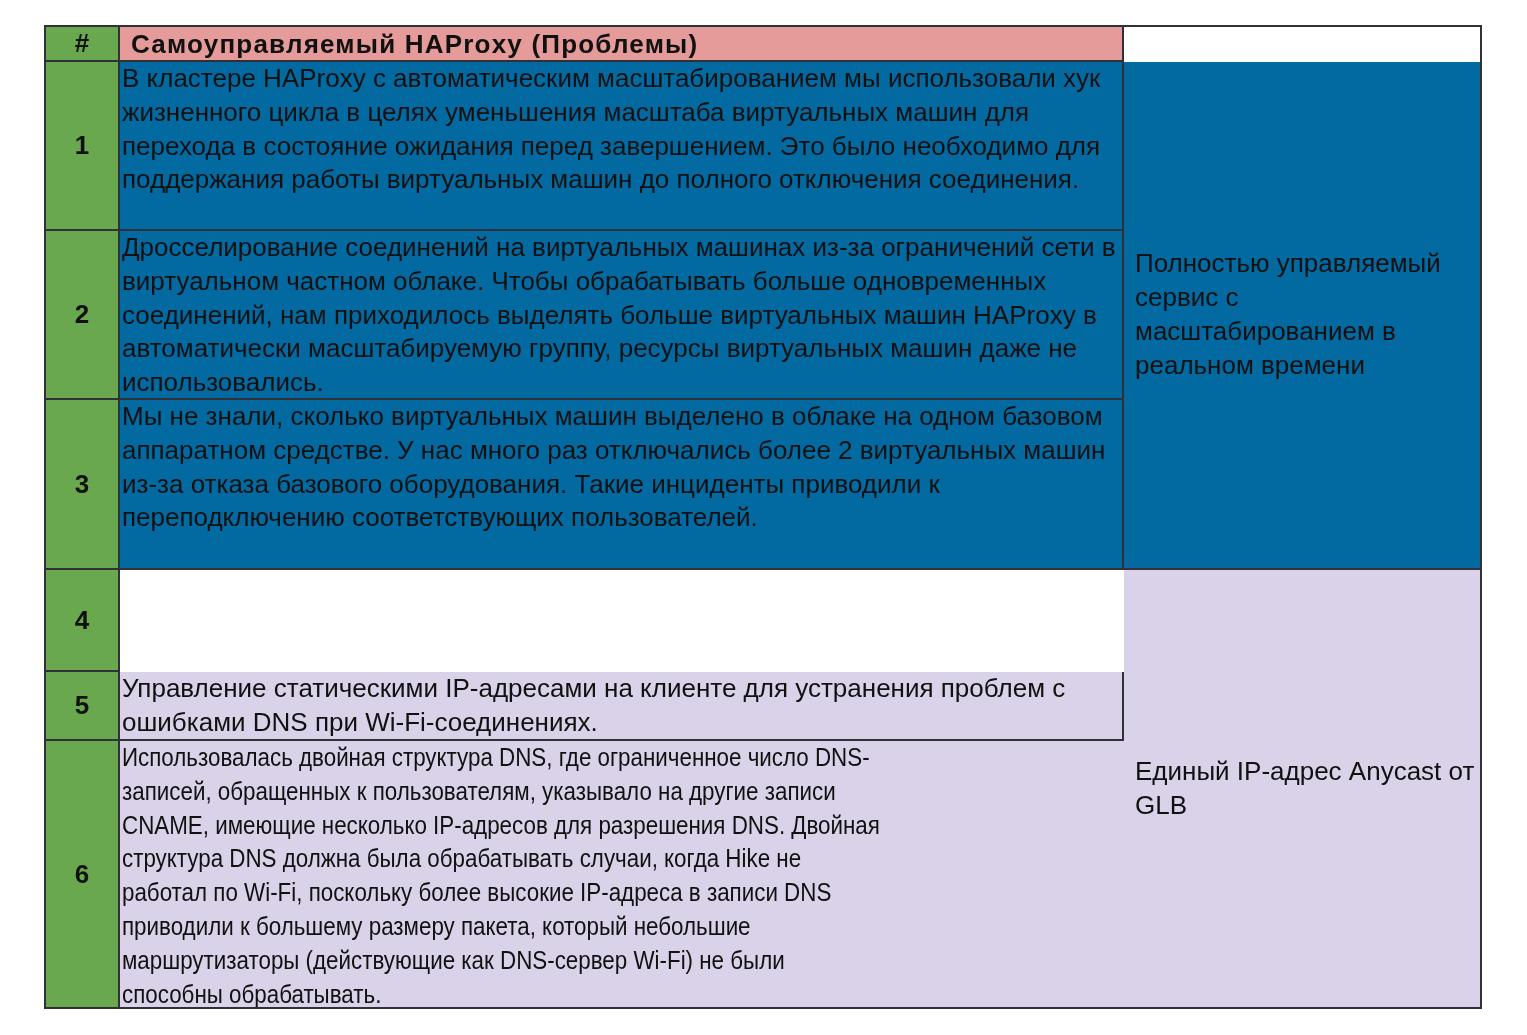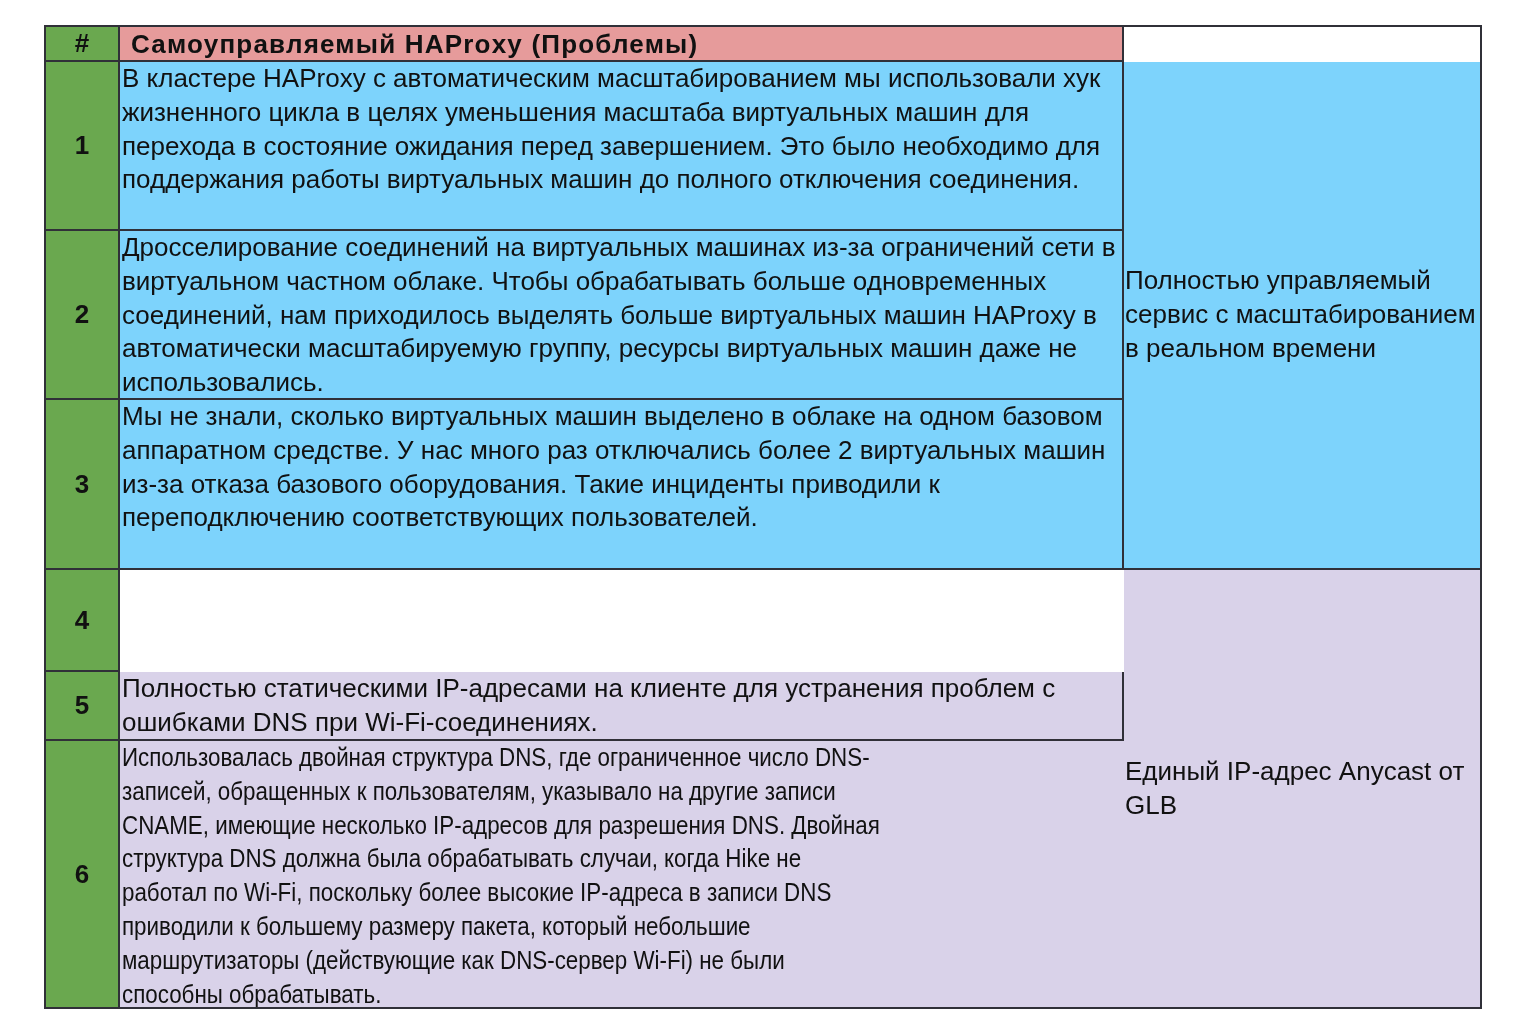--- a/index.html
+++ b/index.html
@@ -42,26 +42,26 @@
       display: flex;
       align-items: center;
       justify-content: center;
     }
     .txt {
       font-size: 26px;
       line-height: 33.8px;
       padding-left: 2px;
       padding-top: 0px;
     }
-    .blue { background: #7dd3fc; }
+    .blue { background: #0369a1; }
     .purple { background: #d9d2e9; }
     .sol {
       font-size: 26px;
       line-height: 33.8px;
-      padding-left: 1px;
+      padding-left: 11px;
       display: flex;
       align-items: center;
     }
     .condensed {
       font-size: 26px;
       line-height: 33.8px;
       transform: scaleX(0.86);
       transform-origin: left top;
       width: 116%;
       white-space: pre-line;
@@ -86,21 +86,21 @@
   <div class="cell num b-right b-bottom" style="left:0;top:373px;width:74px;height:170px;">3</div>
   <div class="cell txt blue b-right b-bottom" style="left:74px;top:373px;width:1004px;height:170px;">Мы не знали, сколько виртуальных машин выделено в облаке на одном базовом аппаратном средстве. У нас много раз отключались более 2 виртуальных машин из-за отказа базового оборудования. Такие инциденты приводили к переподключению соответствующих пользователей.</div>
 
   <div class="cell sol blue b-bottom" style="left:1078px;top:35px;width:356px;height:508px;">
     <span>Полностью управляемый сервис с масштабированием в реальном времени</span>
   </div>
 
   <div class="cell num b-right b-bottom" style="left:0;top:543px;width:74px;height:102px;">4</div>
 
   <div class="cell num b-right b-bottom" style="left:0;top:645px;width:74px;height:69px;">5</div>
-  <div class="cell txt purple b-right b-bottom" style="left:74px;top:645px;width:1004px;height:69px;">Полностью статическими IP-адресами на клиенте для устранения проблем с ошибками DNS при Wi-Fi-соединениях.</div>
+  <div class="cell txt purple b-right b-bottom" style="left:74px;top:645px;width:1004px;height:69px;">Управление статическими IP-адресами на клиенте для устранения проблем с ошибками DNS при Wi-Fi-соединениях.</div>
 
   <div class="cell num b-right" style="left:0;top:714px;width:74px;height:266px;">6</div>
   <div class="cell txt purple b-right" style="left:74px;top:714px;width:1141px;height:266px;">
     <div class="condensed">Использовалась двойная структура DNS, где ограниченное число DNS-
 записей, обращенных к пользователям, указывало на другие записи
 CNAME, имеющие несколько IP-адресов для разрешения DNS. Двойная
 структура DNS должна была обрабатывать случаи, когда Hike не
 работал по Wi-Fi, поскольку более высокие IP-адреса в записи DNS
 приводили к большему размеру пакета, который небольшие
 маршрутизаторы (действующие как DNS-сервер Wi-Fi) не были

